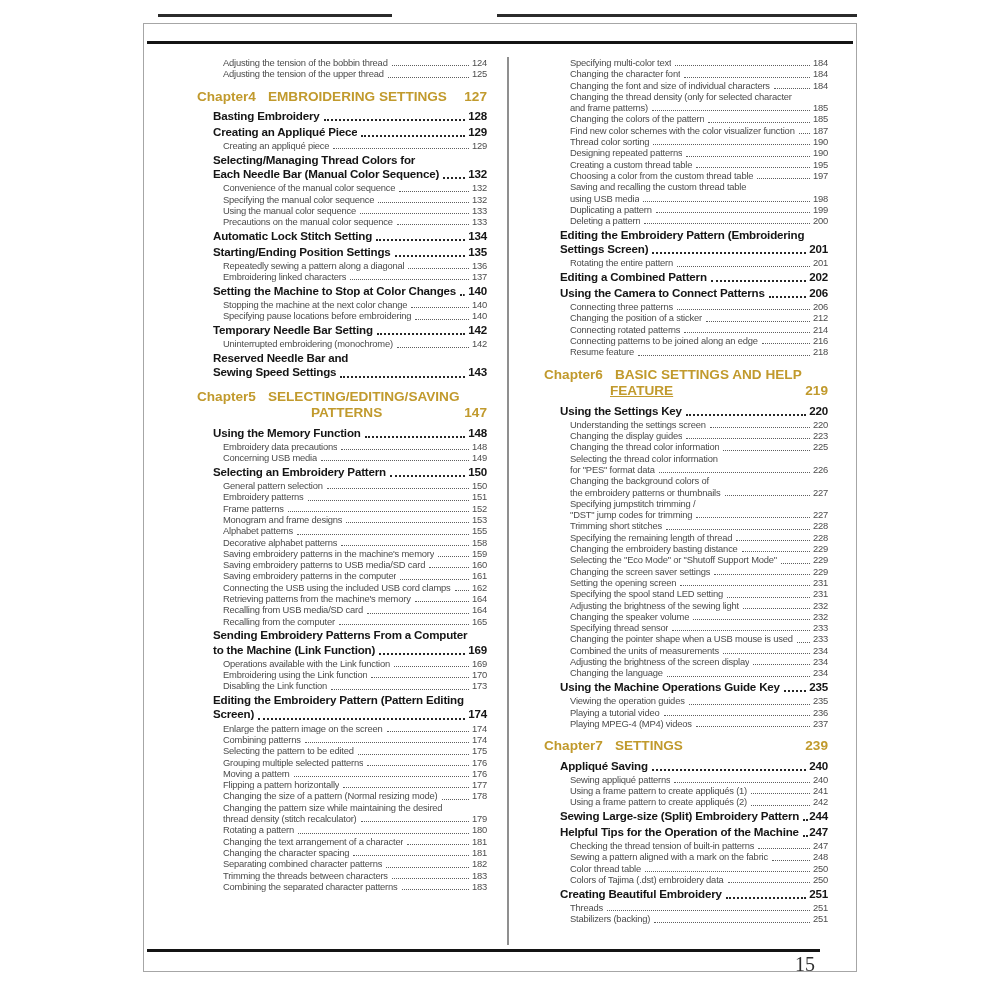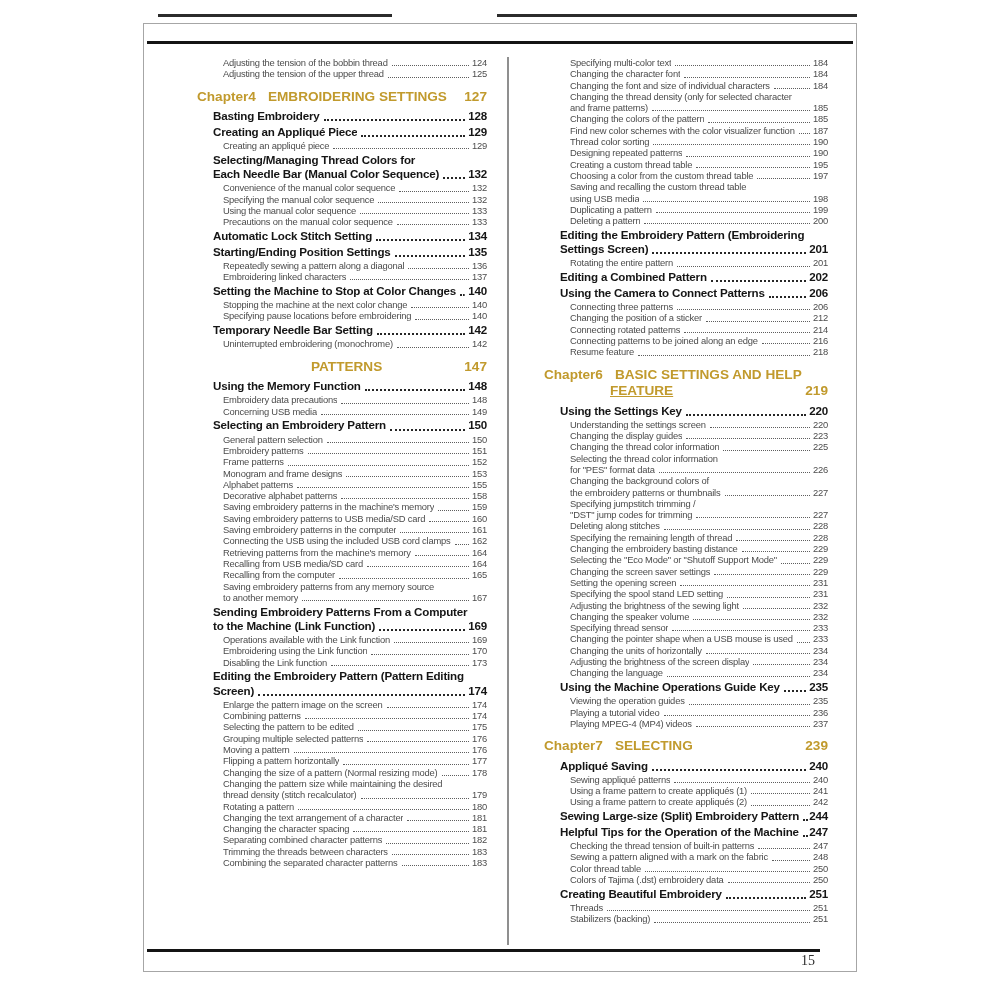--- a/index.html
+++ b/index.html
@@ -12,21 +12,21 @@
     position:absolute; left:143px; top:23px; width:712px; height:947px;
     border:1px solid #a6a6a6; background:#fff;
   }
   .scan-artifact-1 { position:absolute; left:158px; top:14px; width:234px; height:3px; background:#2b2b2b; }
   .scan-artifact-2 { position:absolute; left:497px; top:14px; width:360px; height:3px; background:#2b2b2b; }
   .top-rule    { position:absolute; left:147px; top:41px;  width:706px; height:3px; background:#141414; }
   .bottom-rule { position:absolute; left:147px; top:949px; width:673px; height:3px; background:#141414; }
   .col-divider { position:absolute; left:507px; top:57px; width:2px; height:888px; background:#8f8f8f; }
   .folio {
     position:absolute; top:953px; right:185px; font-family:"Liberation Serif", serif;
-    font-size:14px; color:#2d2d2d;
+    font-size:20px; color:#2d2d2d;
   }
   .toc-col { position:absolute; top:57px; }
   .toc-col.left  { left:197px; width:290px; }
   .toc-col.right { left:536px; width:284px;margin-left:8px; }
 
   .entry .row { display:flex; align-items:flex-end; white-space:nowrap; }
   .entry .txt { flex:0 1 auto; overflow:hidden; }
   .leader { flex:1 1 auto; min-width:3px; border-bottom:1.5px dotted #5e5e5e; margin:0 3px 2px 4px; }
   .pg { flex:0 0 auto; }
 
@@ -196,21 +196,33 @@
         <span class="pg">142</span>
       </div>
     </div>
     <div class="entry sub">
       <div class="row">
         <span class="txt">Uninterrupted embroidering (monochrome)</span>
         <span class="leader"></span>
         <span class="pg">142</span>
       </div>
     </div>
+    <div class="entry bold">
+      <div class="cont">Reserved Needle Bar and</div>
+      <div class="row">
+        <span class="txt">Sewing Speed Settings</span>
+        <span class="leader"></span>
+        <span class="pg">143</span>
+      </div>
+    </div>
     <div class="chapter entry">
+      <div class="ch-line">
+        <span class="ch-label">Chapter5</span>
+        <span class="ch-title">SELECTING/EDITING/SAVING</span>
+      </div>
       <div class="ch-line">
         <span class="ch-title" style="padding-left: 114px;">PATTERNS</span>
         <span class="spacer"></span>
         <span class="ch-page">147</span>
       </div>
     </div>
     <div class="entry bold">
       <div class="row">
         <span class="txt">Using the Memory Function</span>
         <span class="leader"></span>
@@ -322,28 +334,20 @@
         <span class="pg">164</span>
       </div>
     </div>
     <div class="entry sub">
       <div class="row">
         <span class="txt">Recalling from the computer</span>
         <span class="leader"></span>
         <span class="pg">165</span>
       </div>
     </div>
-    <div class="entry sub">
-      <div class="cont">Saving embroidery patterns from any memory source</div>
-      <div class="row">
-        <span class="txt">to another memory</span>
-        <span class="leader"></span>
-        <span class="pg">167</span>
-      </div>
-    </div>
     <div class="entry bold">
       <div class="cont">Sending Embroidery Patterns From a Computer</div>
       <div class="row">
         <span class="txt">to the Machine (Link Function)</span>
         <span class="leader"></span>
         <span class="pg">169</span>
       </div>
     </div>
     <div class="entry sub">
       <div class="row">
@@ -690,21 +694,21 @@
     <div class="entry sub">
       <div class="cont">Specifying jumpstitch trimming /</div>
       <div class="row">
         <span class="txt">"DST" jump codes for trimming</span>
         <span class="leader"></span>
         <span class="pg">227</span>
       </div>
     </div>
     <div class="entry sub">
       <div class="row">
-        <span class="txt">Deleting along stitches</span>
+        <span class="txt">Trimming short stitches</span>
         <span class="leader"></span>
         <span class="pg">228</span>
       </div>
     </div>
     <div class="entry sub">
       <div class="row">
         <span class="txt">Specifying the remaining length of thread</span>
         <span class="leader"></span>
         <span class="pg">228</span>
       </div>
@@ -767,21 +771,21 @@
     </div>
     <div class="entry sub">
       <div class="row">
         <span class="txt">Changing the pointer shape when a USB mouse is used</span>
         <span class="leader"></span>
         <span class="pg">233</span>
       </div>
     </div>
     <div class="entry sub">
       <div class="row">
-        <span class="txt">Changing the units of horizontally</span>
+        <span class="txt">Combined the units of measurements</span>
         <span class="leader"></span>
         <span class="pg">234</span>
       </div>
     </div>
     <div class="entry sub">
       <div class="row">
         <span class="txt">Adjusting the brightness of the screen display</span>
         <span class="leader"></span>
         <span class="pg">234</span>
       </div>
@@ -817,21 +821,21 @@
     <div class="entry sub">
       <div class="row">
         <span class="txt">Playing MPEG-4 (MP4) videos</span>
         <span class="leader"></span>
         <span class="pg">237</span>
       </div>
     </div>
     <div class="chapter entry">
       <div class="ch-line">
         <span class="ch-label">Chapter7</span>
-        <span class="ch-title">SELECTING</span>
+        <span class="ch-title">SETTINGS</span>
         <span class="spacer"></span>
         <span class="ch-page">239</span>
       </div>
     </div>
     <div class="entry bold">
       <div class="row">
         <span class="txt">Appliqué Saving</span>
         <span class="leader"></span>
         <span class="pg">240</span>
       </div>

